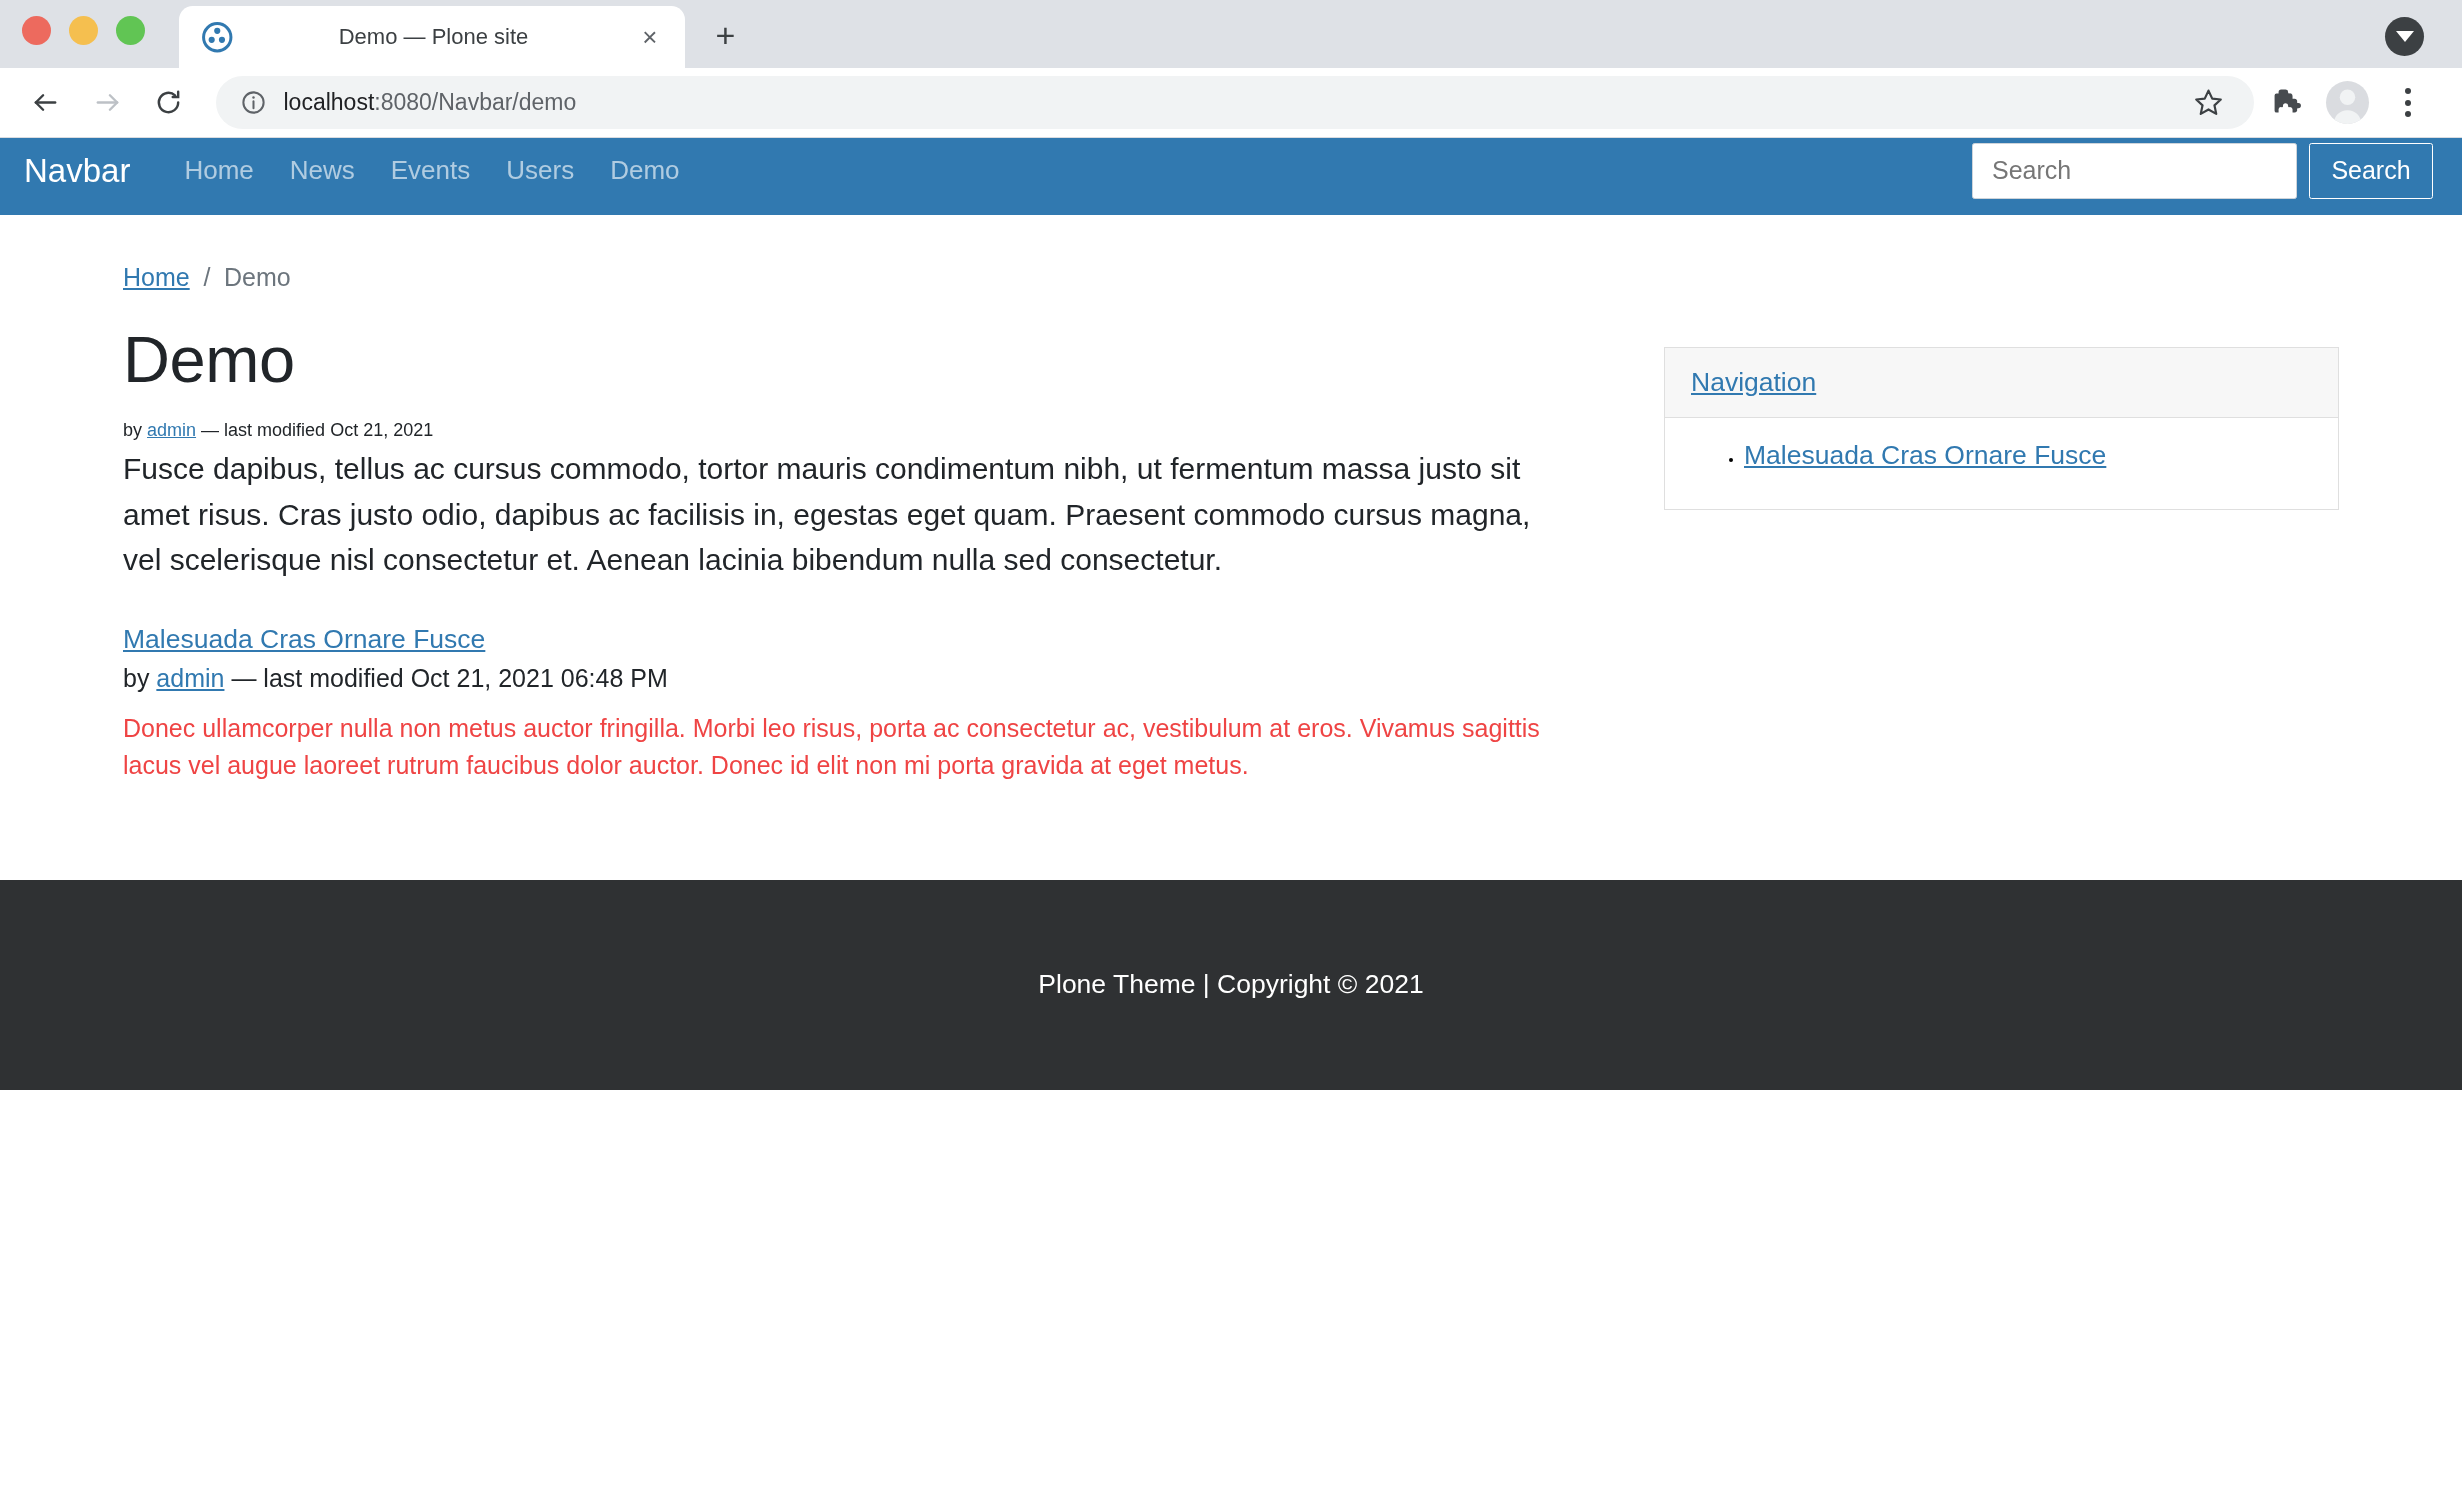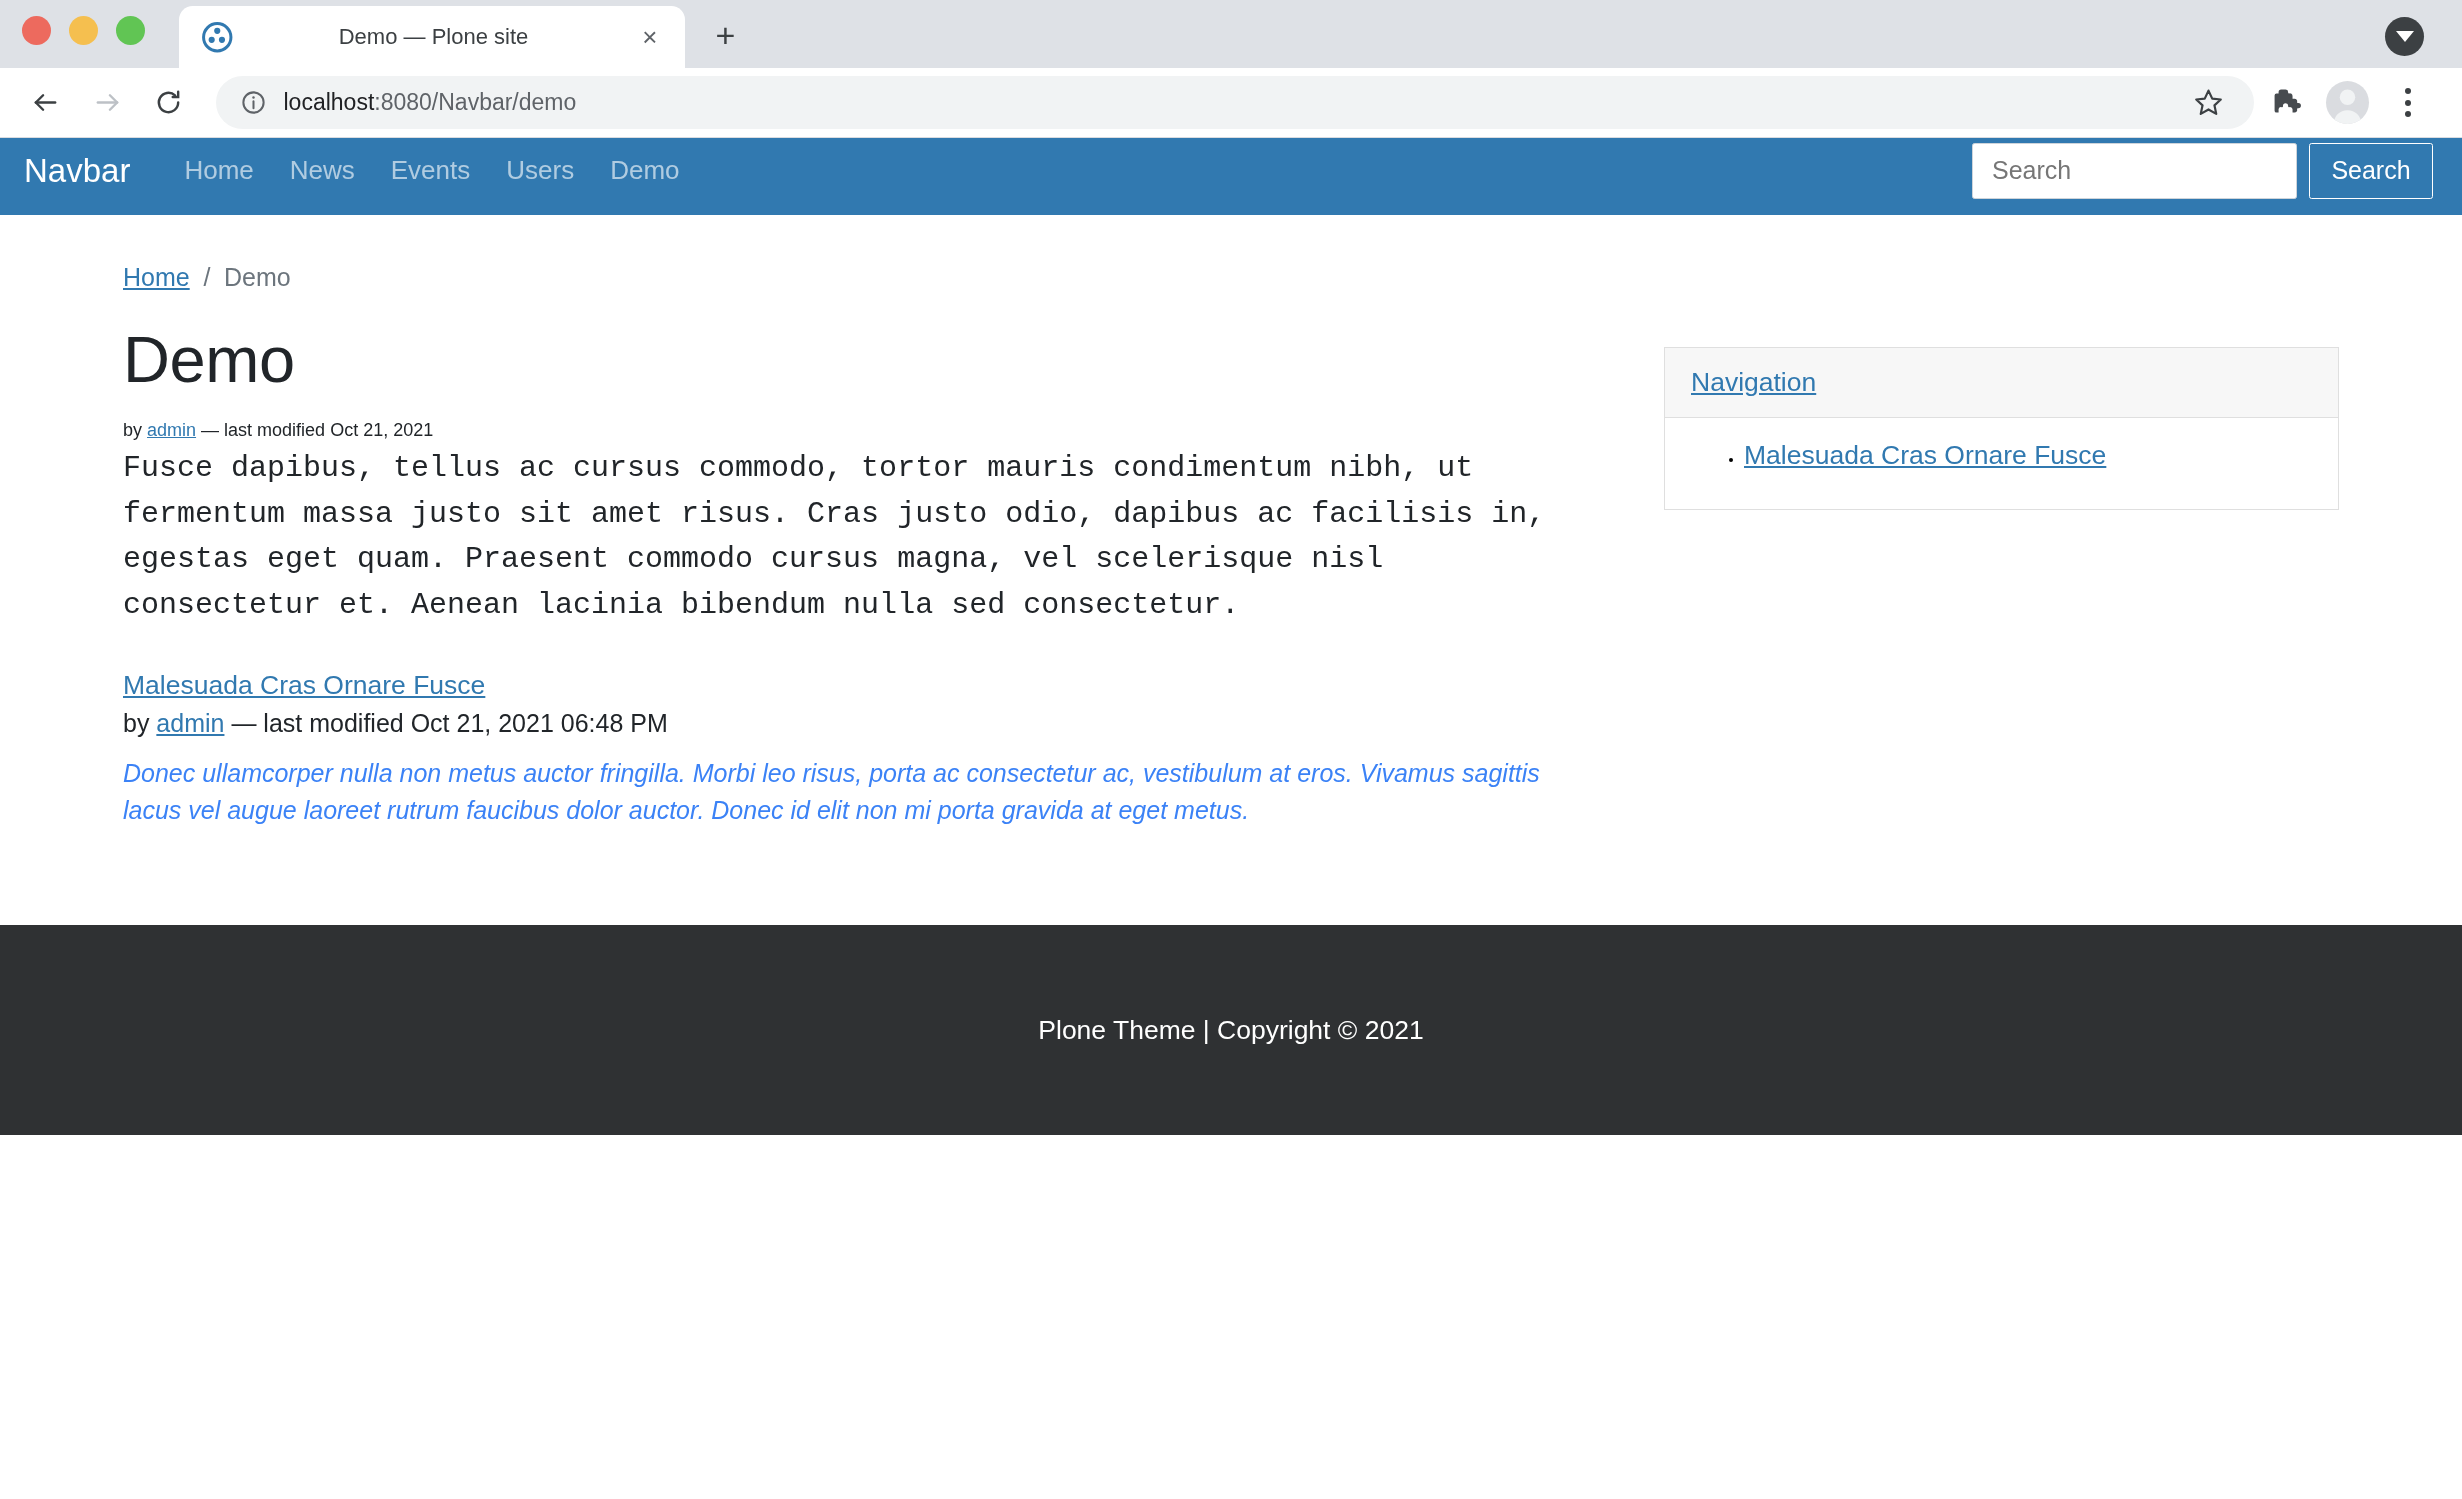--- a/index.html
+++ b/index.html
@@ -277,42 +277,40 @@
     color: #3179b0;
     text-decoration: underline;
   }
 
   .lead {
     font-size: 30px;
     line-height: 1.52;
     color: #212529;
     font-weight: 300;
     margin-top: 3.4px;
-    font-family: Liberation Mono, monospace;
   }
 
   .item-block { margin-top: 41px; }
   .item-title {
     font-size: 26.5px;
     color: #3179b0;
     text-decoration: underline;
     display: inline-block;
     margin-bottom: 8.5px;
   }
   .item-byline {
     font-size: 25px;
     color: #212529;
     margin-bottom: 17px;
   }
   .item-byline a { color: #3179b0; text-decoration: underline; }
   .item-desc {
     font-size: 25px;
     line-height: 1.48;
-    color: #3b82f6;
-    font-style: italic;
+    color: #ef4444;
   }
 
   
   .portlet {
     border: 1.7px solid #dfdfdf;
     background: #ffffff;
   }
   .portlet-header {
     background: #f7f7f7;
     border-bottom: 1.7px solid #dfdfdf;

